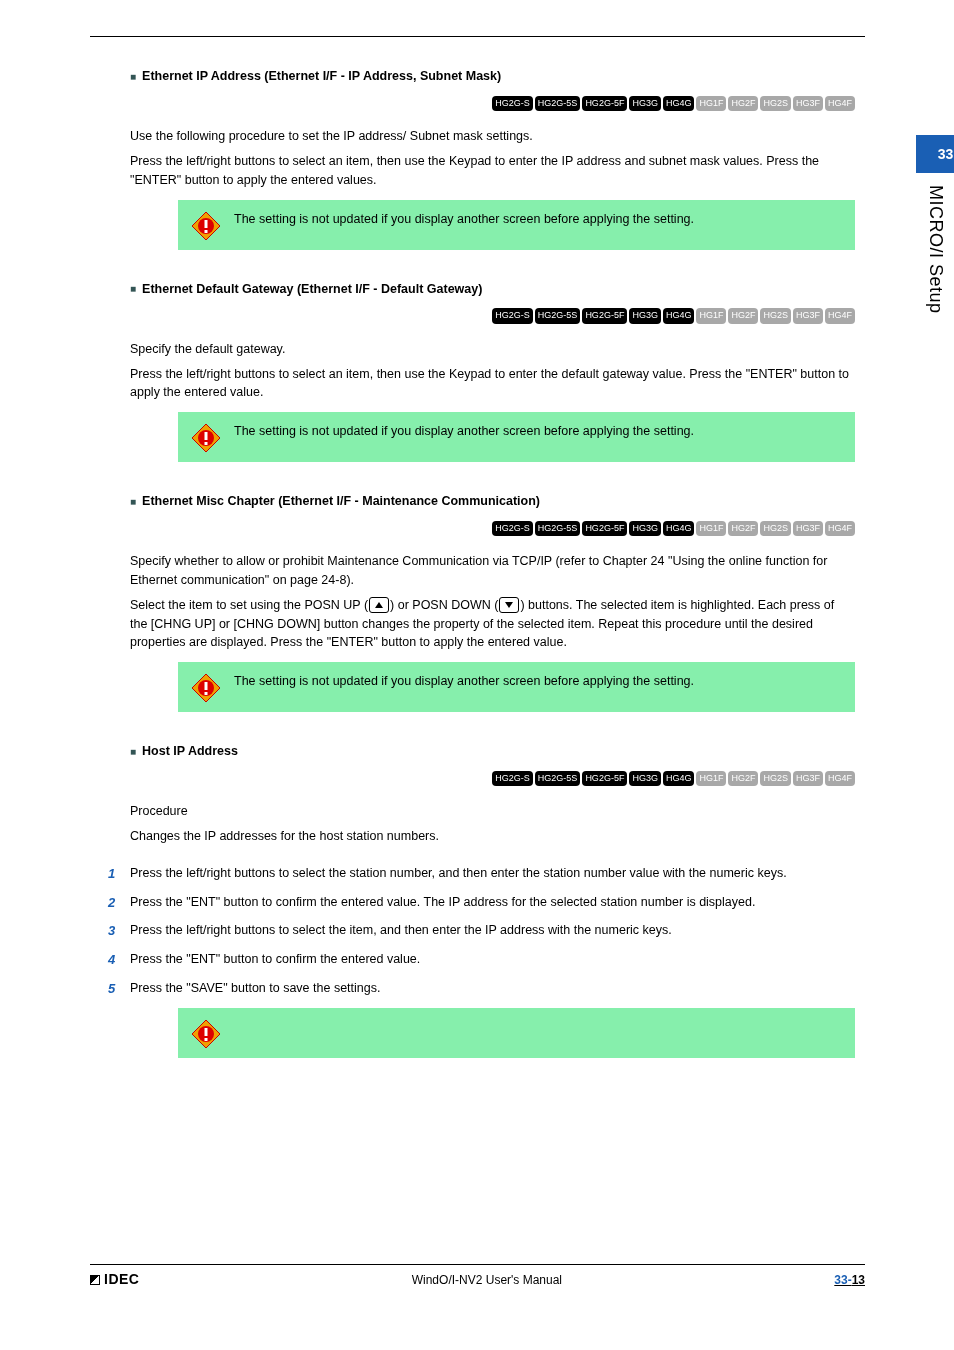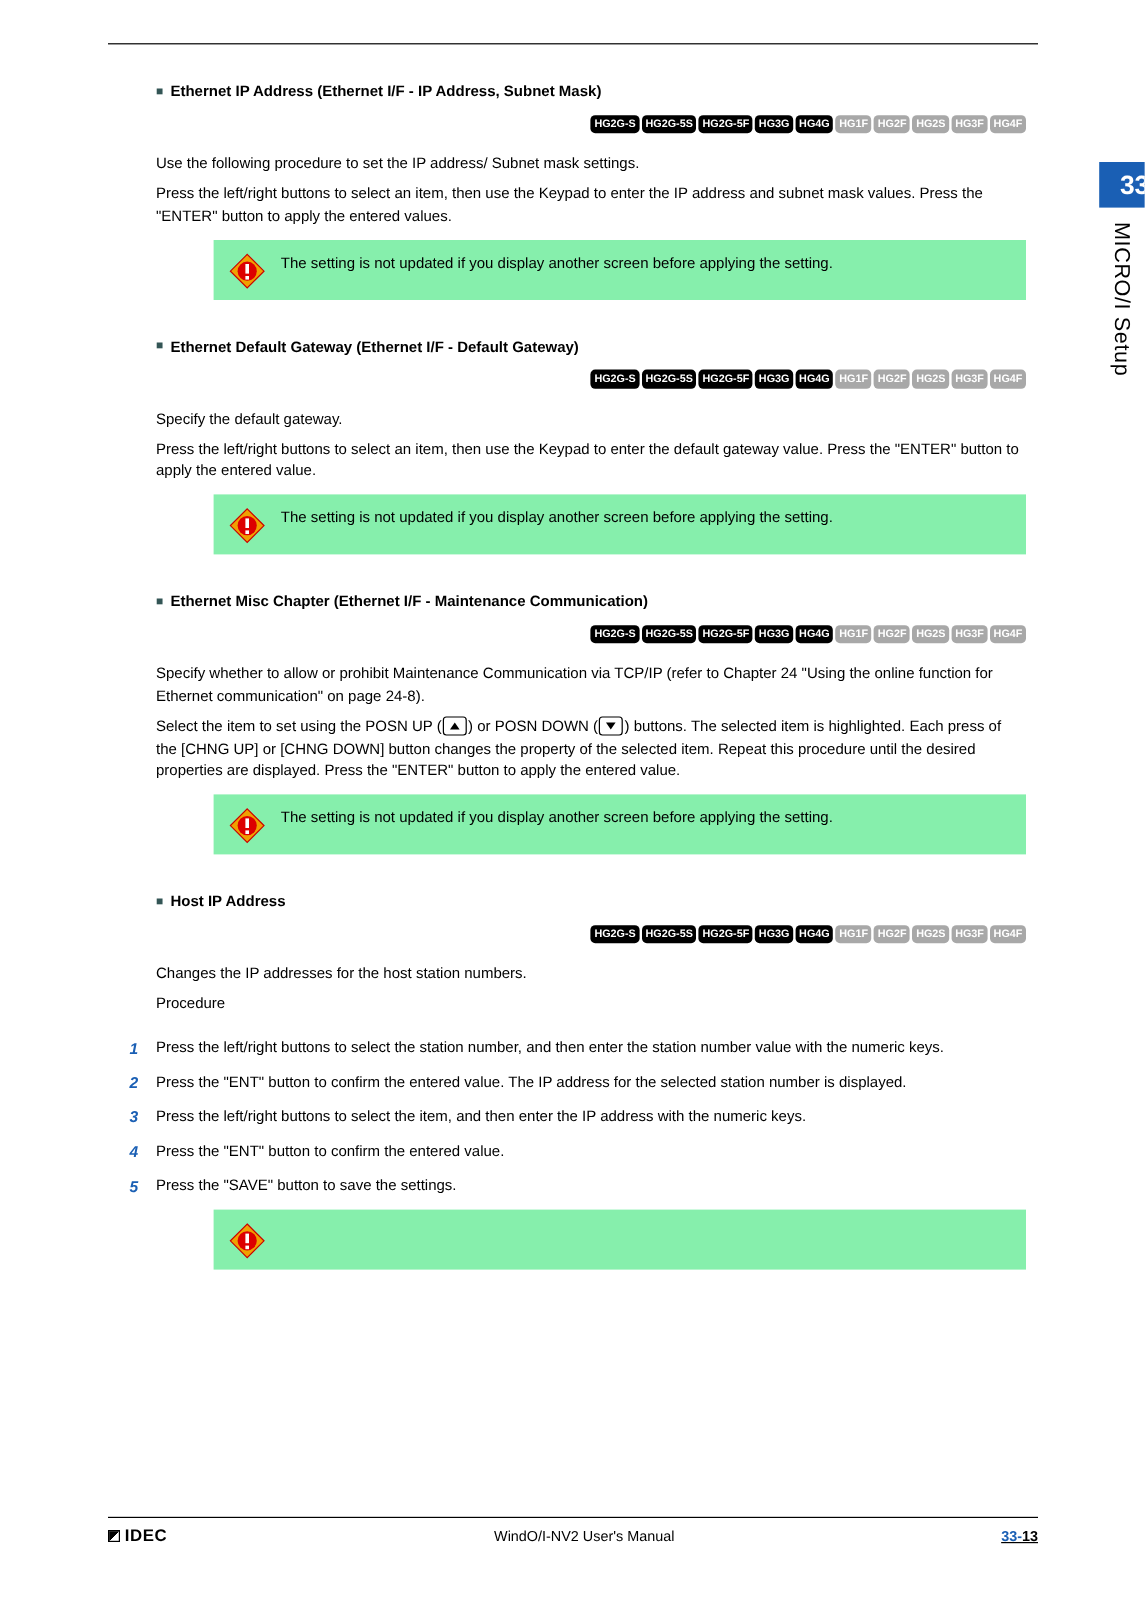--- a/index.html
+++ b/index.html
@@ -23,21 +23,21 @@
     align-items: center;
   }
   .tab-number {
     background: #1a5fb4;
     color: #fff;
     width: 38px;
     height: 38px;
     display: flex;
     align-items: center;
     justify-content: center;
-    font-size: 22px;
+    font-size: 14px;
     font-weight: bold;
     padding-left: 21px;
   }
   .tab-label {
     writing-mode: vertical-rl;
     font-size: 18px;
     padding-top: 12px;
     color: #000;
     letter-spacing: 0.5px;
   }
@@ -80,21 +80,21 @@
   .model-row {
     display: flex;
     justify-content: flex-end;
     gap: 2px;
     margin-bottom: 16px;
     flex-wrap: nowrap;
   }
   .model-badge {
     border-radius: 4px;
     font-size: 9px;
-    font-weight: bold;
+    font-weight: normal;
     color: #fff;
     padding: 1px 3px;
     white-space: nowrap;
   }
   .model-on { background: #000; }
   .model-off { background: #a8a8a8; }
   .para {
     margin-bottom: 6px;
   }
   .note-box {
@@ -305,22 +305,22 @@
         <span class="model-badge model-on">HG2G-5S</span>
         <span class="model-badge model-on">HG2G-5F</span>
         <span class="model-badge model-on">HG3G</span>
         <span class="model-badge model-on">HG4G</span>
         <span class="model-badge model-off">HG1F</span>
         <span class="model-badge model-off">HG2F</span>
         <span class="model-badge model-off">HG2S</span>
         <span class="model-badge model-off">HG3F</span>
         <span class="model-badge model-off">HG4F</span>
       </div>
+    <p class="para">Procedure</p>
     <p class="para">Changes the IP addresses for the host station numbers.</p>
-    <p class="para">Procedure</p>
     <ol class="ol-steps ol-steps-offset">
       <li>Press the left/right buttons to select the station number, and then enter the station number value with the numeric keys.</li>
       <li>Press the "ENT" button to confirm the entered value. The IP address for the selected station number is displayed.</li>
       <li>Press the left/right buttons to select the item, and then enter the IP address with the numeric keys.</li>
       <li>Press the "ENT" button to confirm the entered value.</li>
       <li>Press the "SAVE" button to save the settings.</li>
     </ol>
     <div class="note-box">
       <div class="note-icon">
         <svg viewBox="0 0 32 32">

